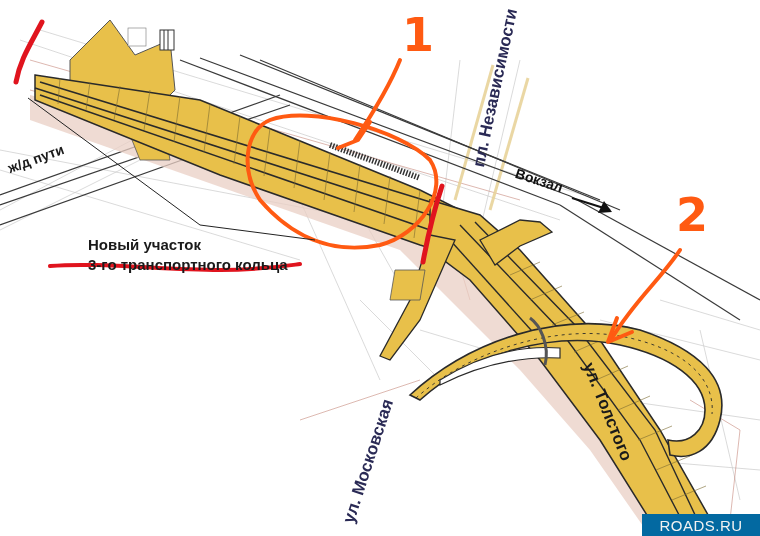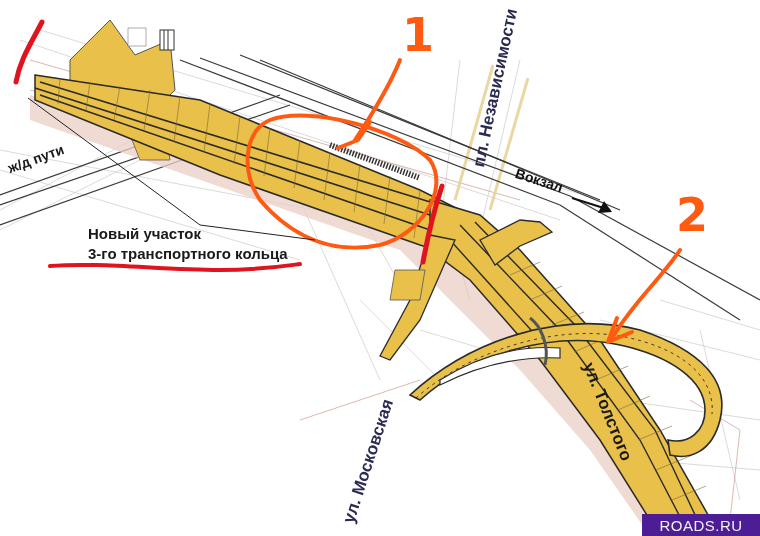--- a/index.html
+++ b/index.html
@@ -4,21 +4,21 @@
 <style>
   html,body{margin:0;padding:0;background:#ffffff;}
   #stage{position:relative;width:760px;height:536px;overflow:hidden;background:#ffffff;font-family:"Liberation Sans",sans-serif;}
   svg.map{position:absolute;left:0;top:0;width:760px;height:536px;}
   .lbl{position:absolute;white-space:nowrap;font-family:"Liberation Sans",sans-serif;font-weight:bold;line-height:1;transform-origin:left top;}
   .street{color:#2a2a55;font-size:17px;}
   .caption{color:#1a1a1a;font-size:15px;line-height:20px;}
   .rail{color:#1a1a1a;font-size:14px;}
   .vokzal{color:#111;font-size:14px;}
   .marker{color:#ff5a12;font-size:46px;font-weight:bold;font-family:"DejaVu Sans",sans-serif;}
-  .wm{position:absolute;right:0;bottom:0;width:118px;height:22px;background:#4c1d95;color:#f2f2f2;font-family:"Liberation Sans",sans-serif;font-size:15px;letter-spacing:0.5px;display:flex;align-items:center;justify-content:center;}
+  .wm{position:absolute;right:0;bottom:0;width:118px;height:22px;background:#0369a1;color:#f2f2f2;font-family:"Liberation Sans",sans-serif;font-size:15px;letter-spacing:0.5px;display:flex;align-items:center;justify-content:center;}
 </style>
 </head>
 <body>
 
 <div id="stage">
 
   <svg class="map" viewBox="0 0 760 536">
 
     <g stroke="#bdbdbd" stroke-width="0.7" fill="none" opacity="0.8">
       <path d="M0,150 L420,230"></path>
@@ -157,21 +157,21 @@
   <div class="lbl rail" style="left:6px;top:162px;transform:rotate(-20deg);">ж/д пути</div>
 
   <div class="lbl street" style="left:470px;top:165px;transform:rotate(-78deg);">пл. Независимости</div>
 
   <div class="lbl vokzal" style="left:518px;top:166px;transform:rotate(18deg);">Вокзал</div>
 
   <div class="lbl street" style="left:340px;top:520px;transform:rotate(-72deg);">ул. Московская</div>
 
   <div class="lbl street" style="left:596px;top:360px;transform:rotate(68deg);color:#1a1a1a;">ул. Толстого</div>
 
-  <div class="lbl caption" style="left:88px;top:224px;">
+  <div class="lbl caption" style="left:88px;top:235px;">
     <div>Новый участок</div>
     <div>3-го транспортного кольца</div>
   </div>
 
   <div class="lbl marker" style="left:402px;top:12px;">1</div>
   <div class="lbl marker" style="left:676px;top:192px;">2</div>
 
   <div class="wm">ROADS.RU</div>
 </div>
 

